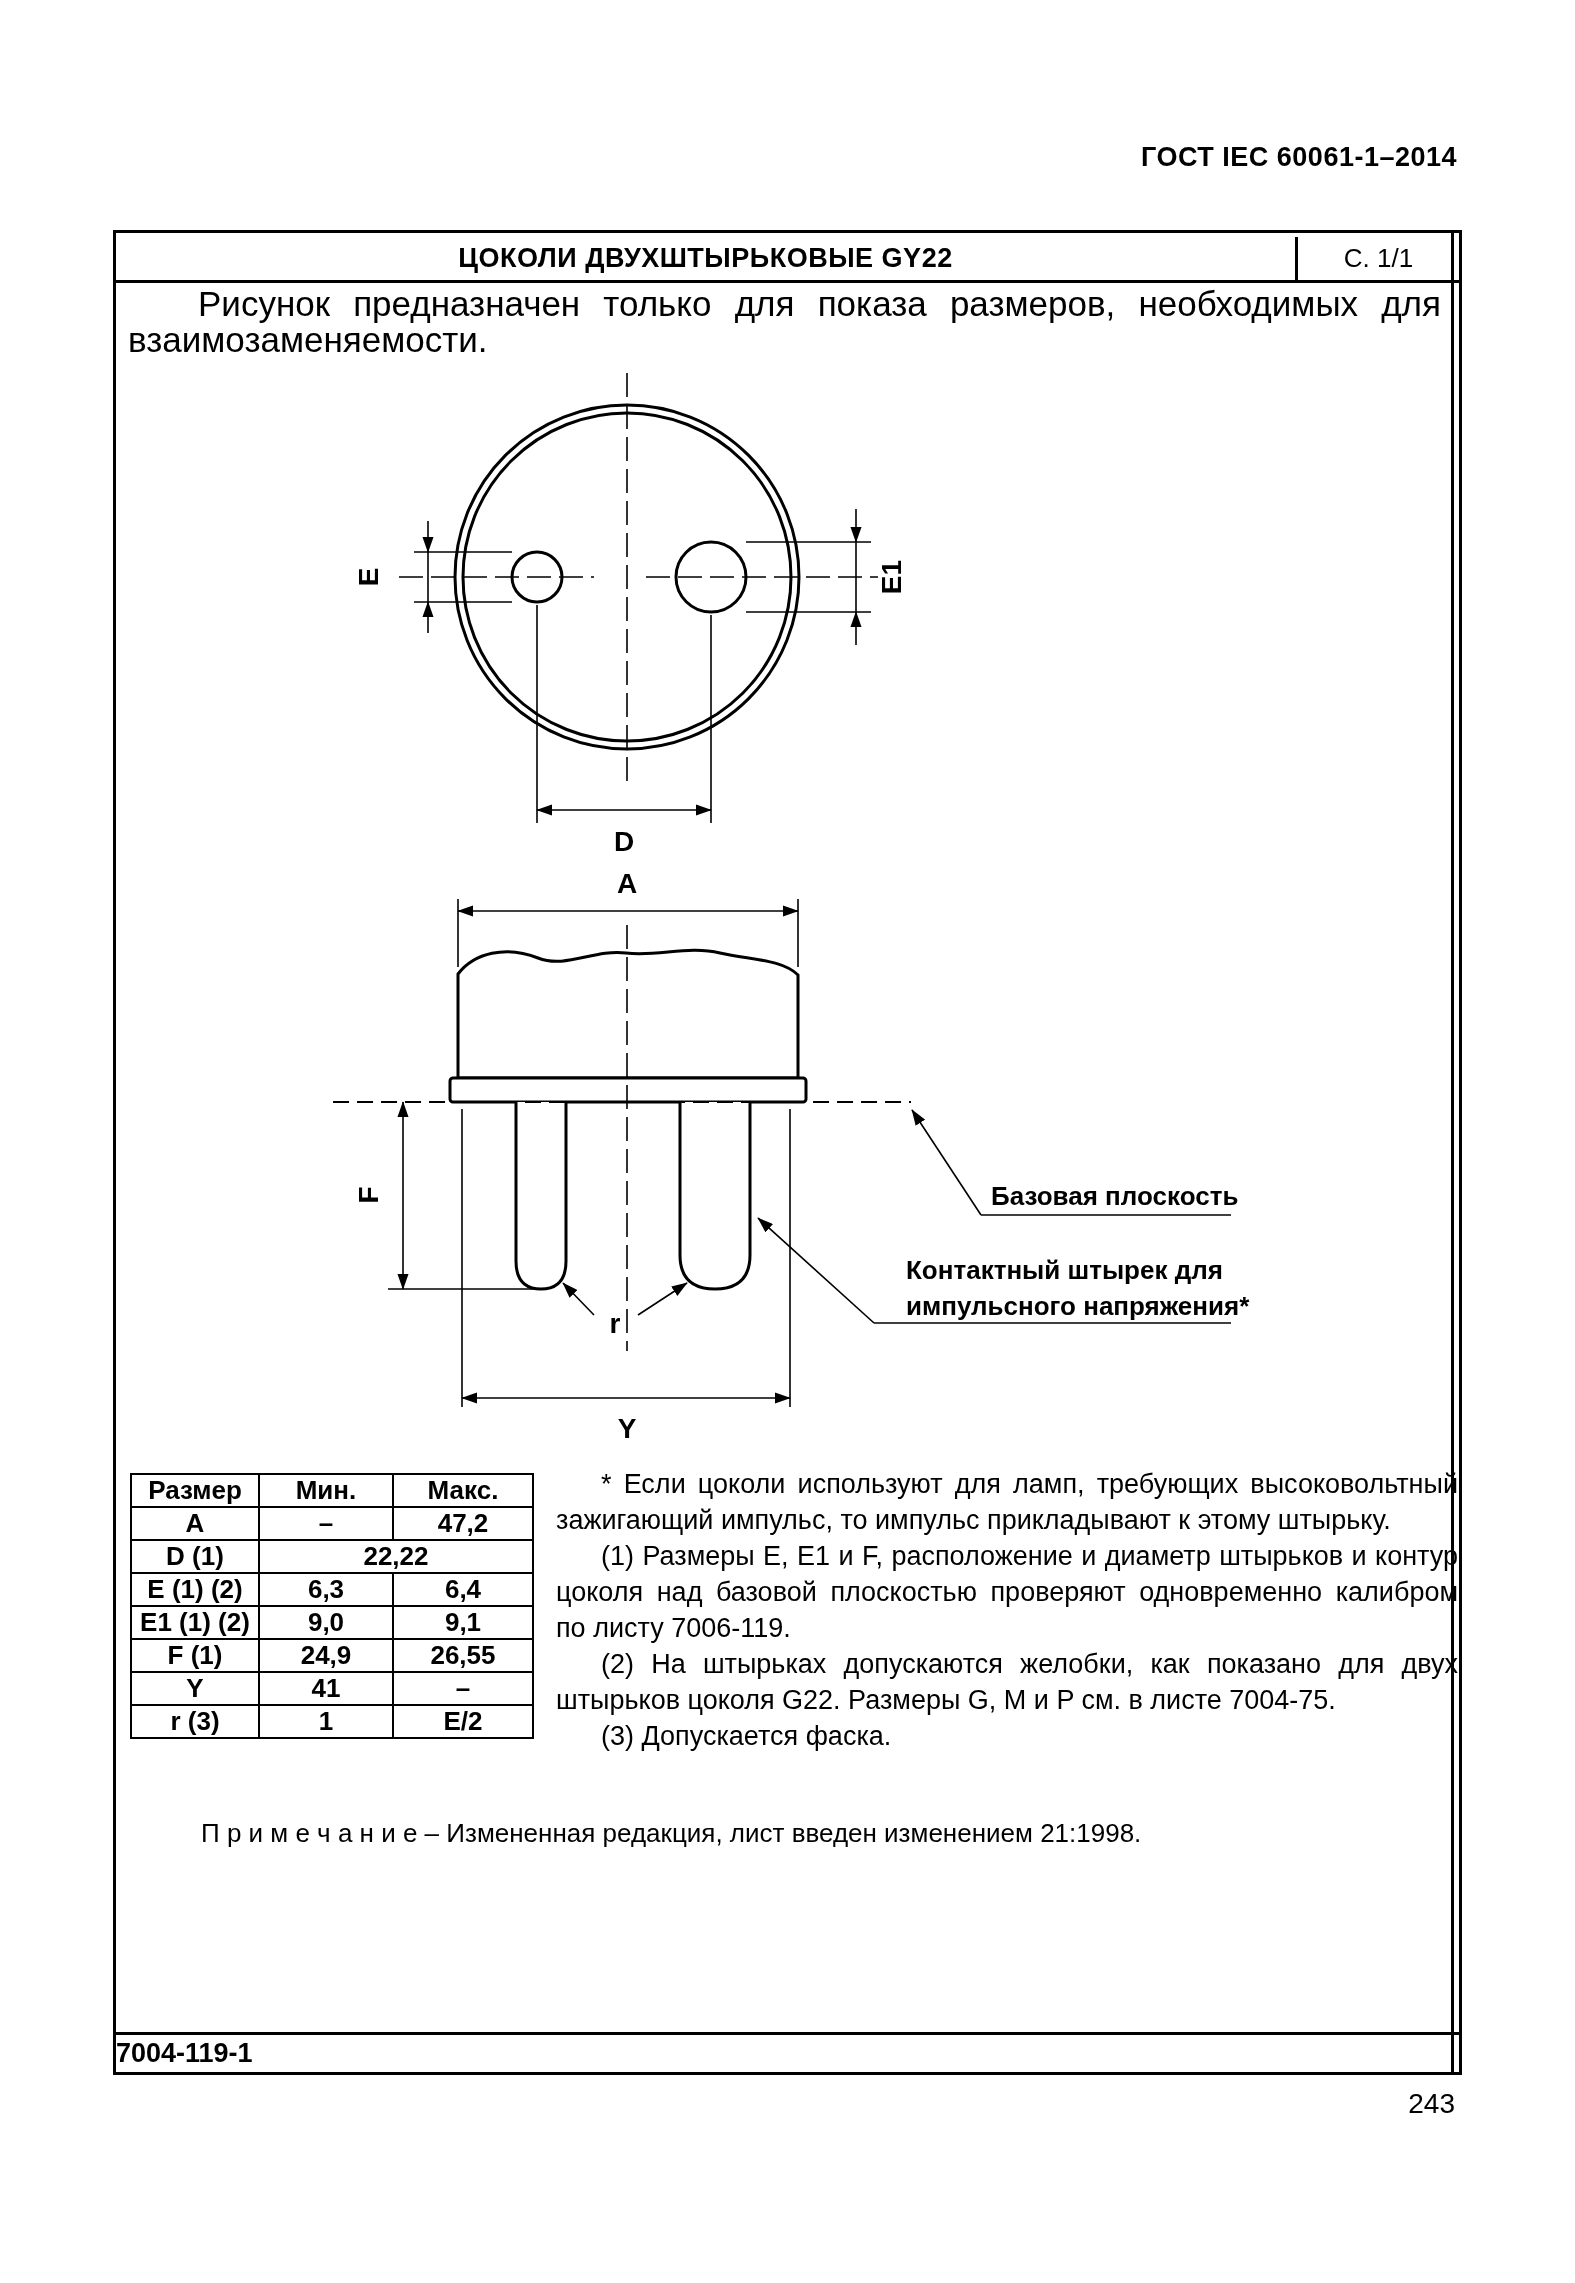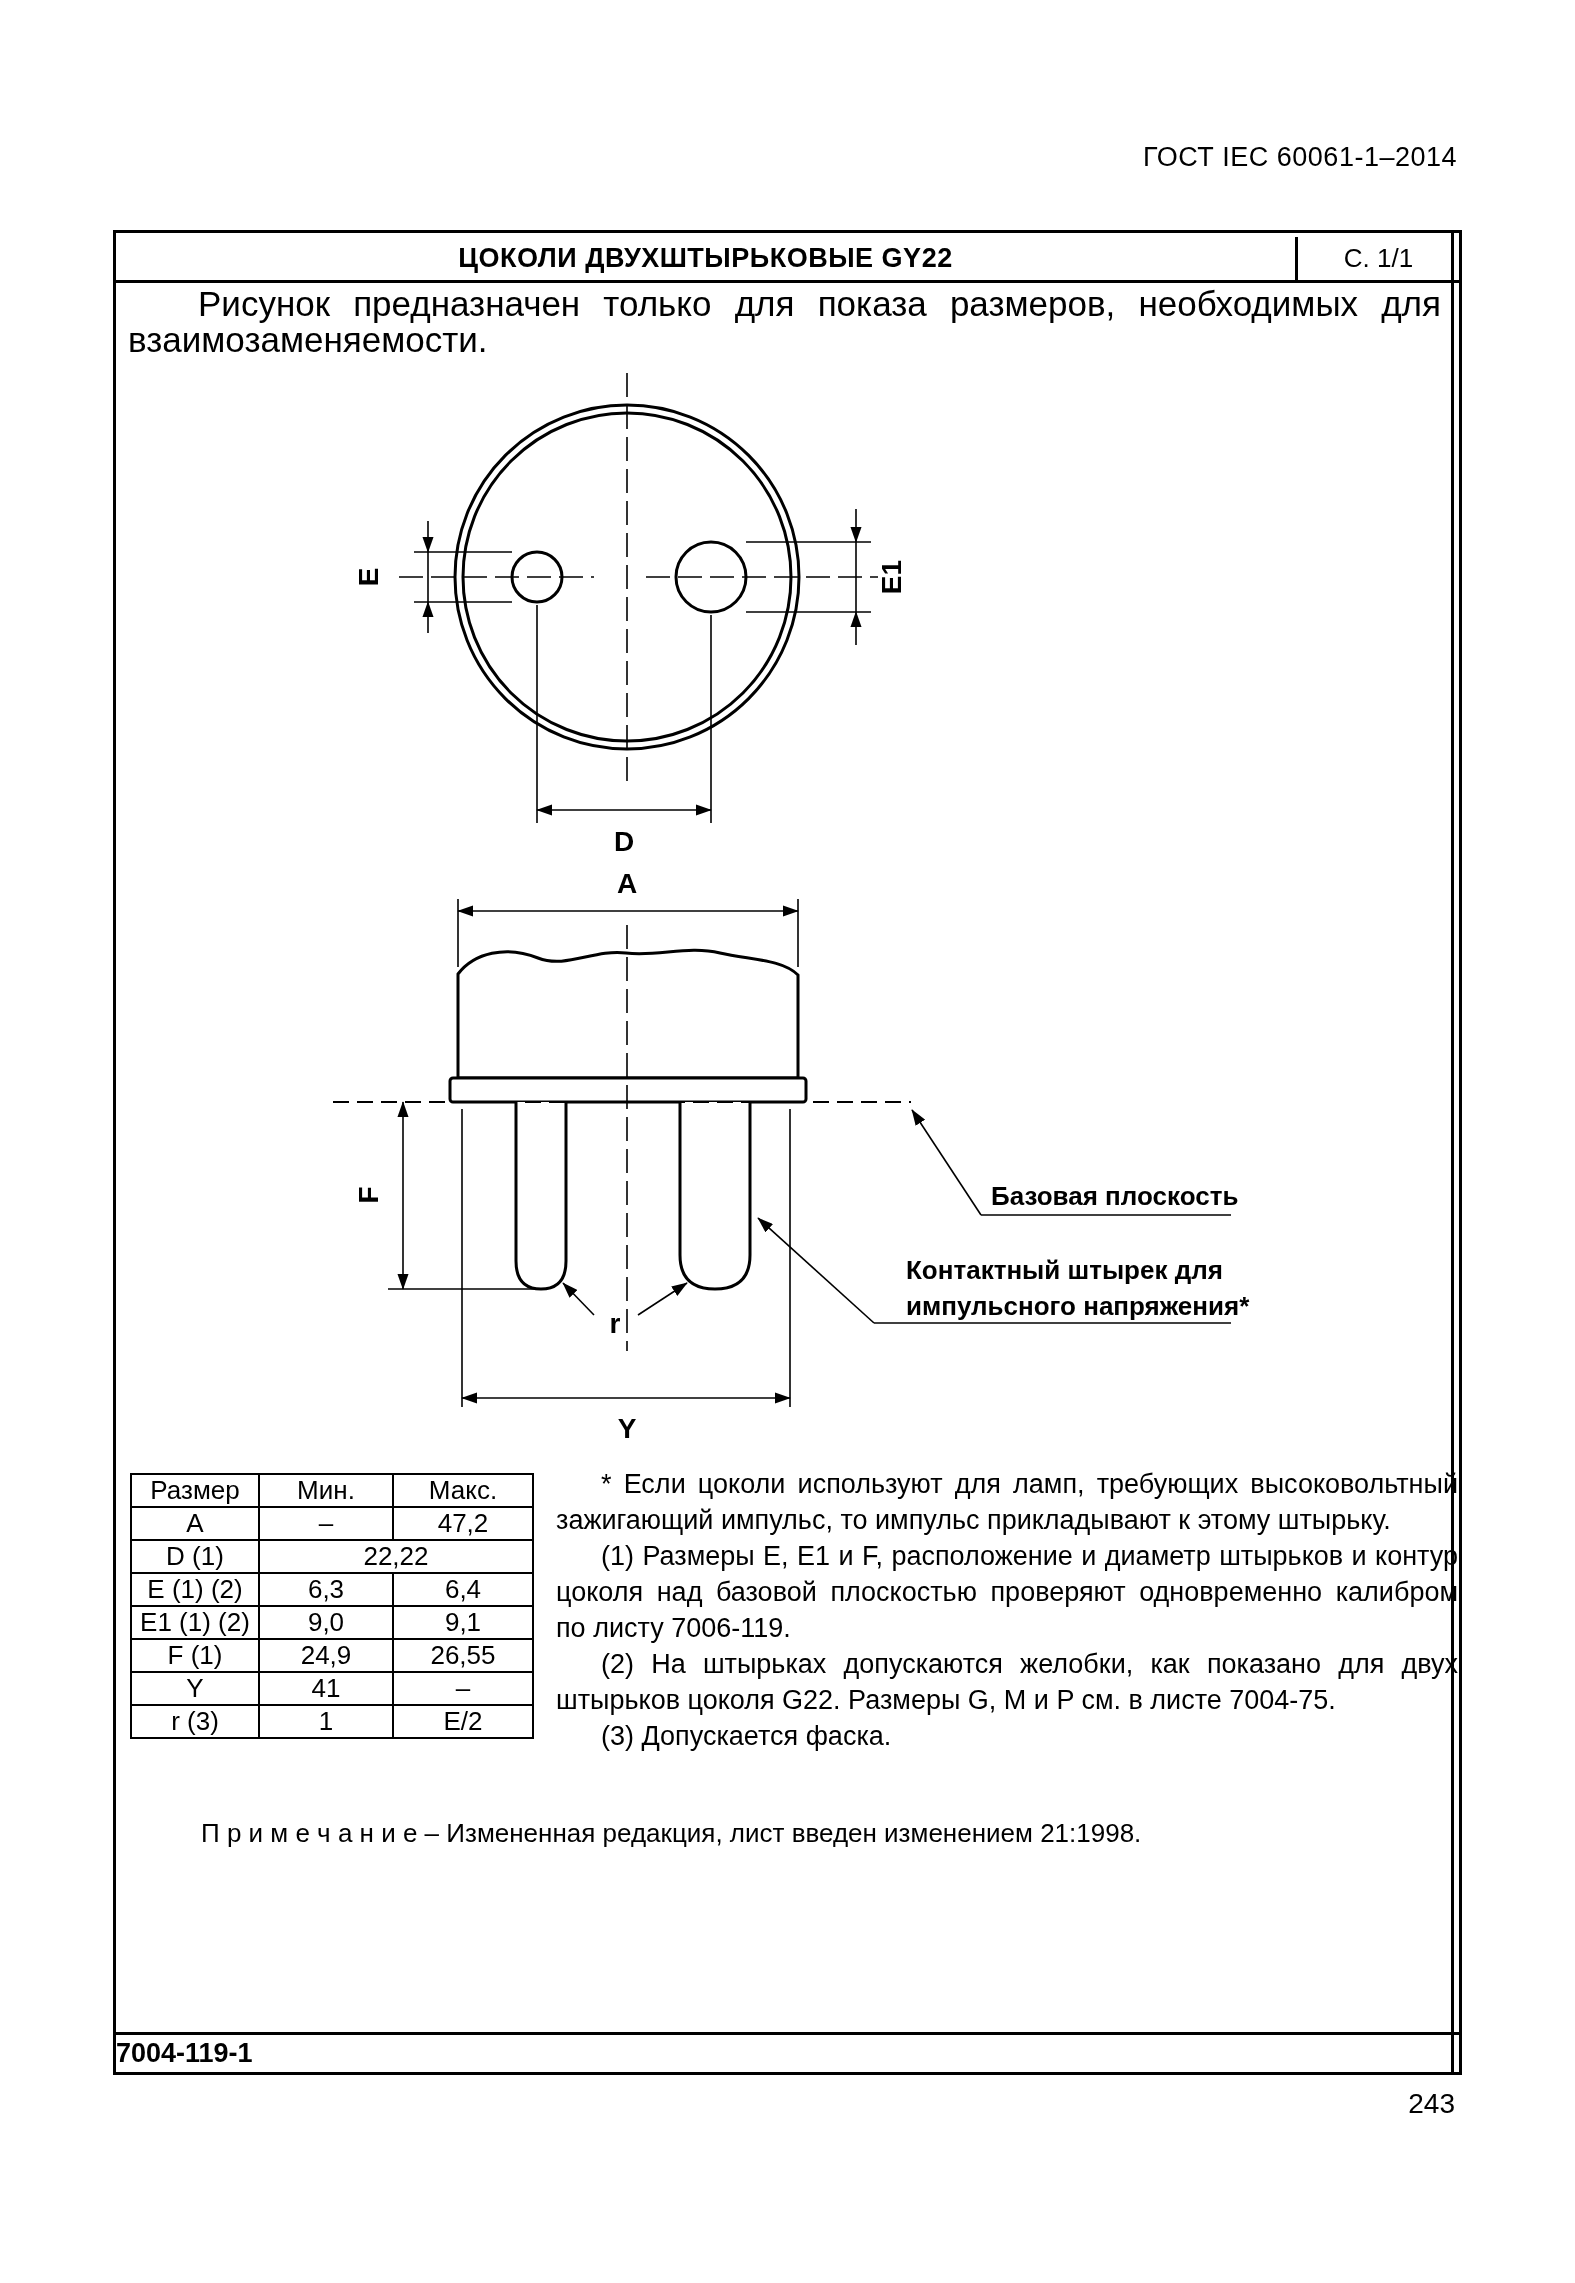--- a/index.html
+++ b/index.html
@@ -1,28 +1,28 @@
 <!DOCTYPE html>
 <html><head>
 <meta charset="utf-8">
 <style>
   *{margin:0;padding:0;box-sizing:border-box}
   html,body{background:#fff}
   body{width:1575px;height:2283px;position:relative;font-family:"Liberation Sans",sans-serif;color:#000;overflow:hidden}
-  .doc-header{position:absolute;top:142px;right:118px;font-size:27px;font-weight:normal;letter-spacing:.5px}
+  .doc-header{position:absolute;top:142px;right:118px;font-size:27px;font-weight:bold;letter-spacing:.5px}
   .frame{position:absolute;left:113px;top:230px;width:1349px;height:1845px;border:3px solid #000;background:#fff}
   .inner-right{position:absolute;top:0;bottom:0;right:5px;width:3px;background:#000}
   .title-row{position:absolute;left:0;top:4px;width:100%;height:46px;border-bottom:3px solid #000;display:flex;background:#fff}
   .title-main{flex:1;display:flex;align-items:center;justify-content:center;font-size:27px;font-weight:bold;letter-spacing:.5px}
   .title-ref{width:164px;border-left:3px solid #000;display:flex;align-items:center;justify-content:center;font-size:26px}
   .intro{position:absolute;top:53px;left:12px;right:18px;font-size:35px;line-height:36px}
   .intro-l1{text-align:justify;text-align-last:justify;text-indent:70px}
   .drawing{position:absolute;left:0;top:0}
   .dim-table{position:absolute;left:14px;top:1240px;border-collapse:collapse;font-size:26px;background:#fff}
-  .dim-table th,.dim-table td{border:2px solid #000;text-align:center;font-weight:normal;height:33px;padding:0 6px}
+  .dim-table th,.dim-table td{border:2px solid #000;text-align:center;font-weight:bold;height:33px;padding:0 6px}
   .notes{position:absolute;left:440px;top:1233px;width:902px;font-size:27px;line-height:36px}
   .notes p{text-align:justify;text-indent:45px;margin:0}
   .remark{position:absolute;left:85px;top:1585px;font-size:26px}
   .footer-row{position:absolute;left:0;right:0;bottom:0;height:40px;border-top:3px solid #000;display:flex;align-items:center;justify-content:flex-start;font-size:27px;font-weight:bold;background:#fff}
   .page-number{position:absolute;top:2088px;right:120px;font-size:28px}
   svg .thick{stroke:#000;stroke-width:3;fill:none}
   svg .fillw{fill:#fff}
   svg .thin{stroke:#000;stroke-width:1.6;fill:none}
   svg .cl{stroke:#000;stroke-width:1.6;stroke-dasharray:24 8;fill:none}
   svg .cl2{stroke:#000;stroke-width:1.8;stroke-dasharray:16 8;fill:none}

